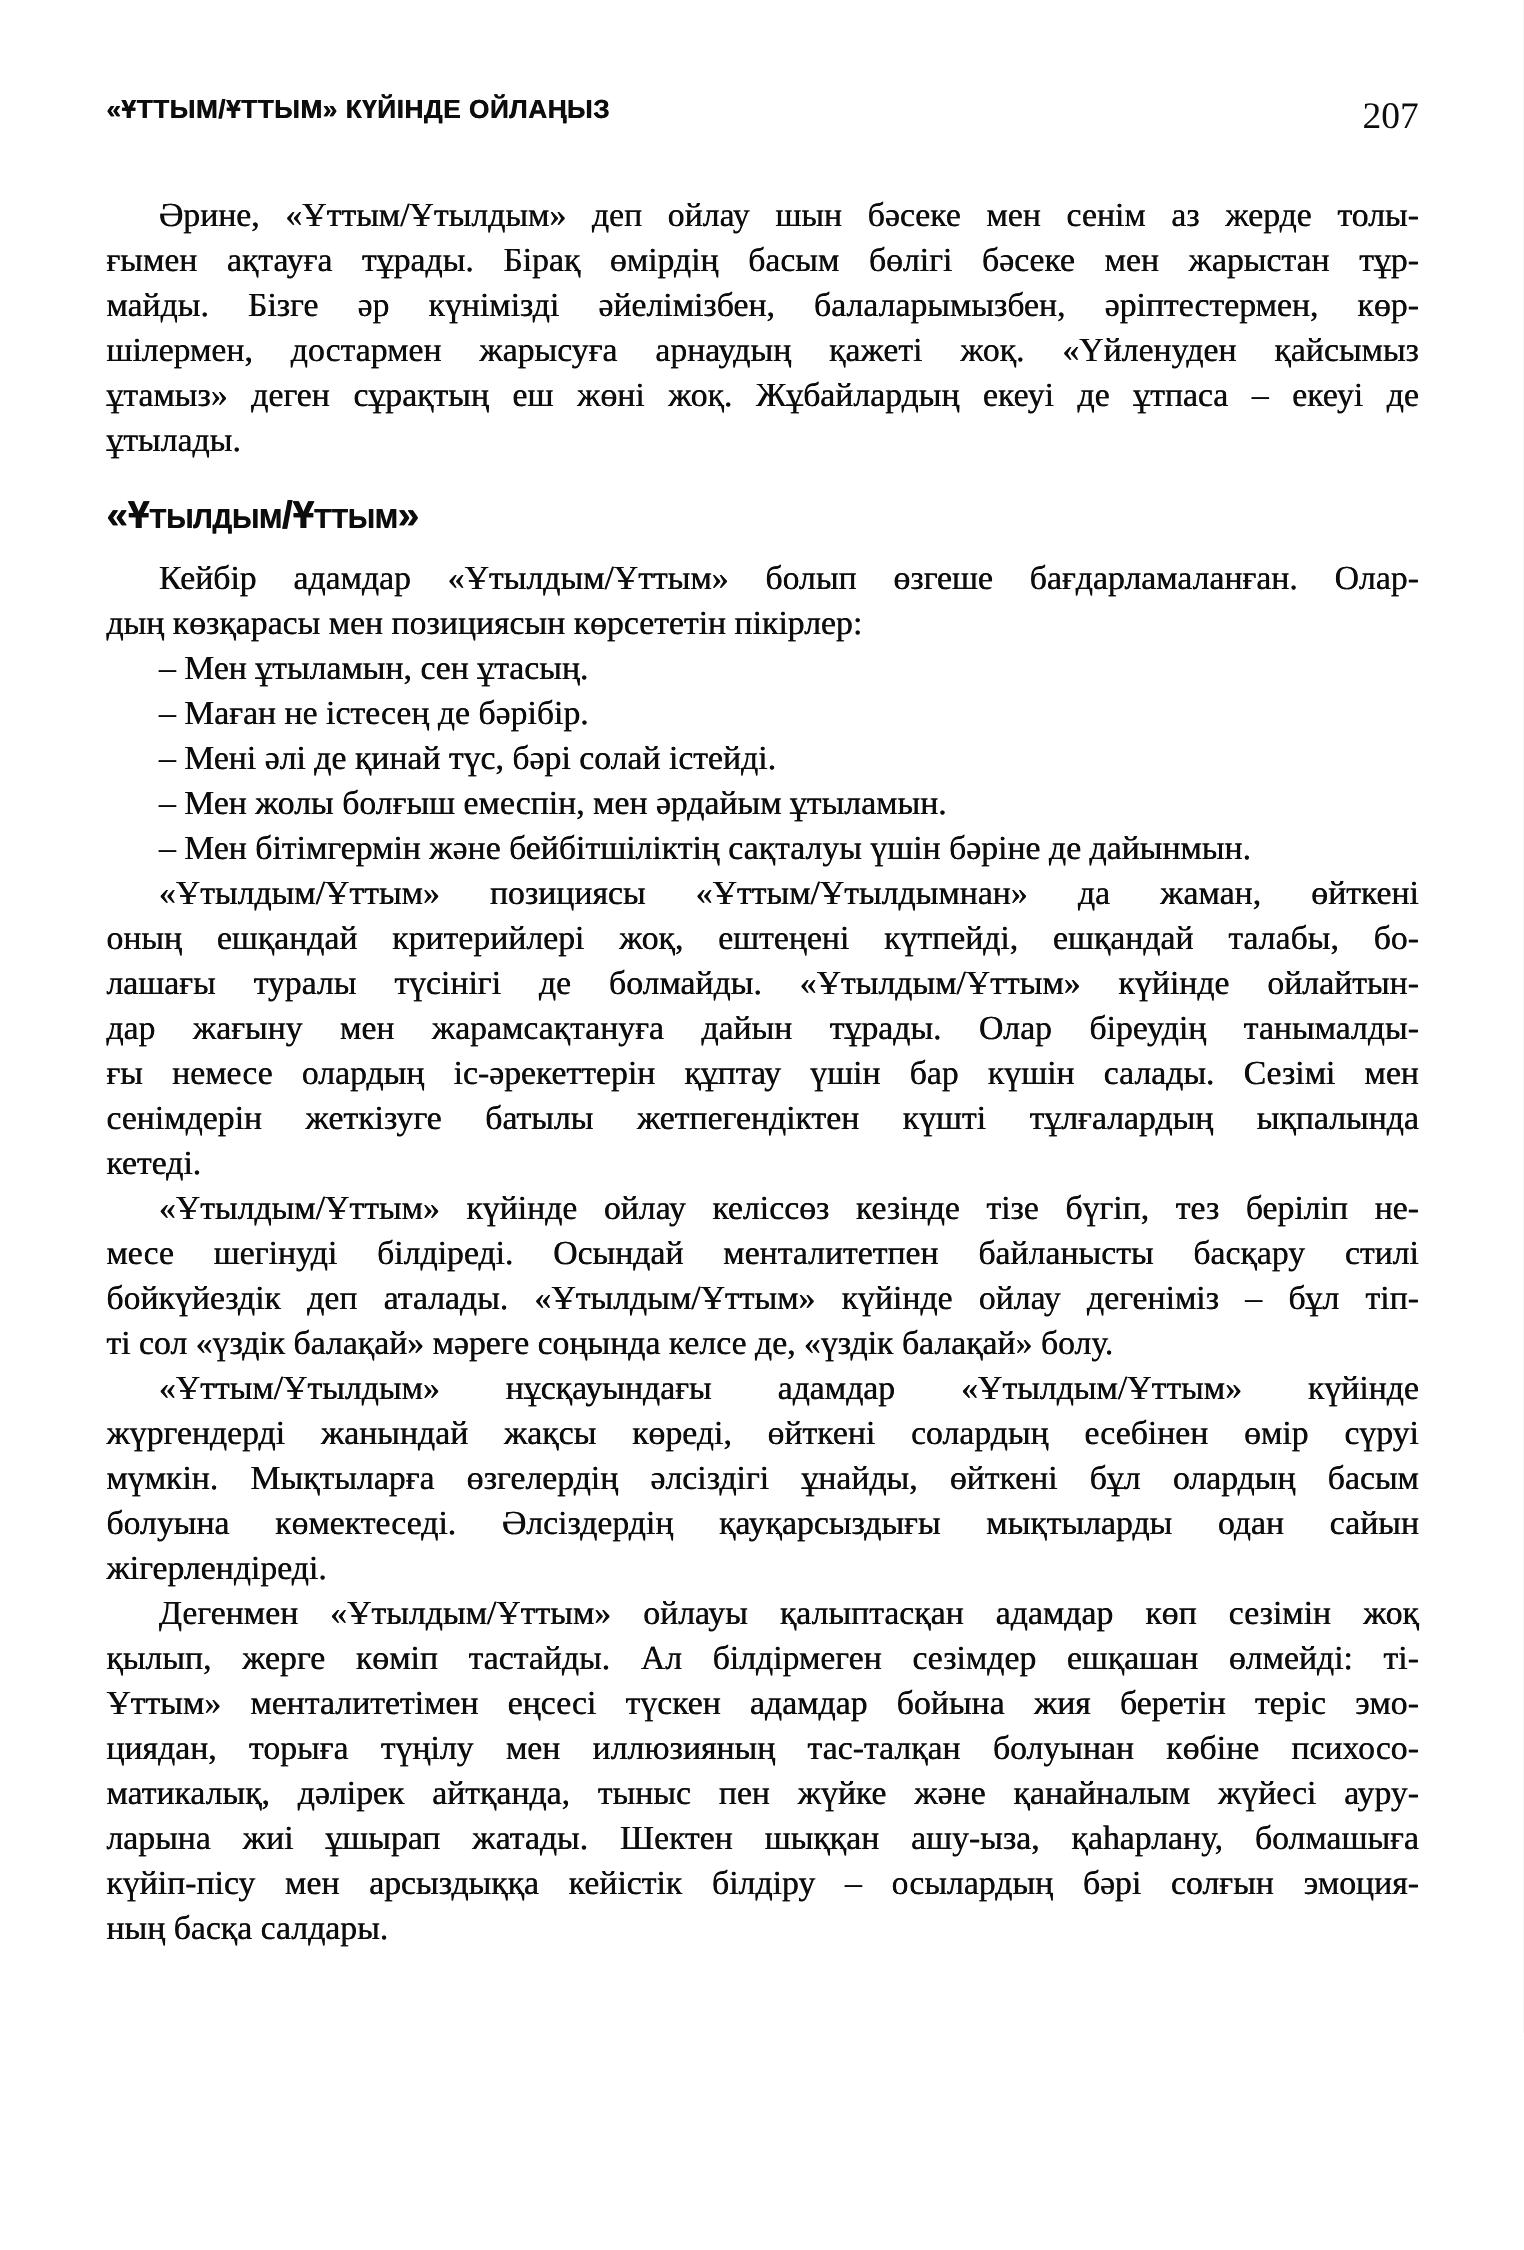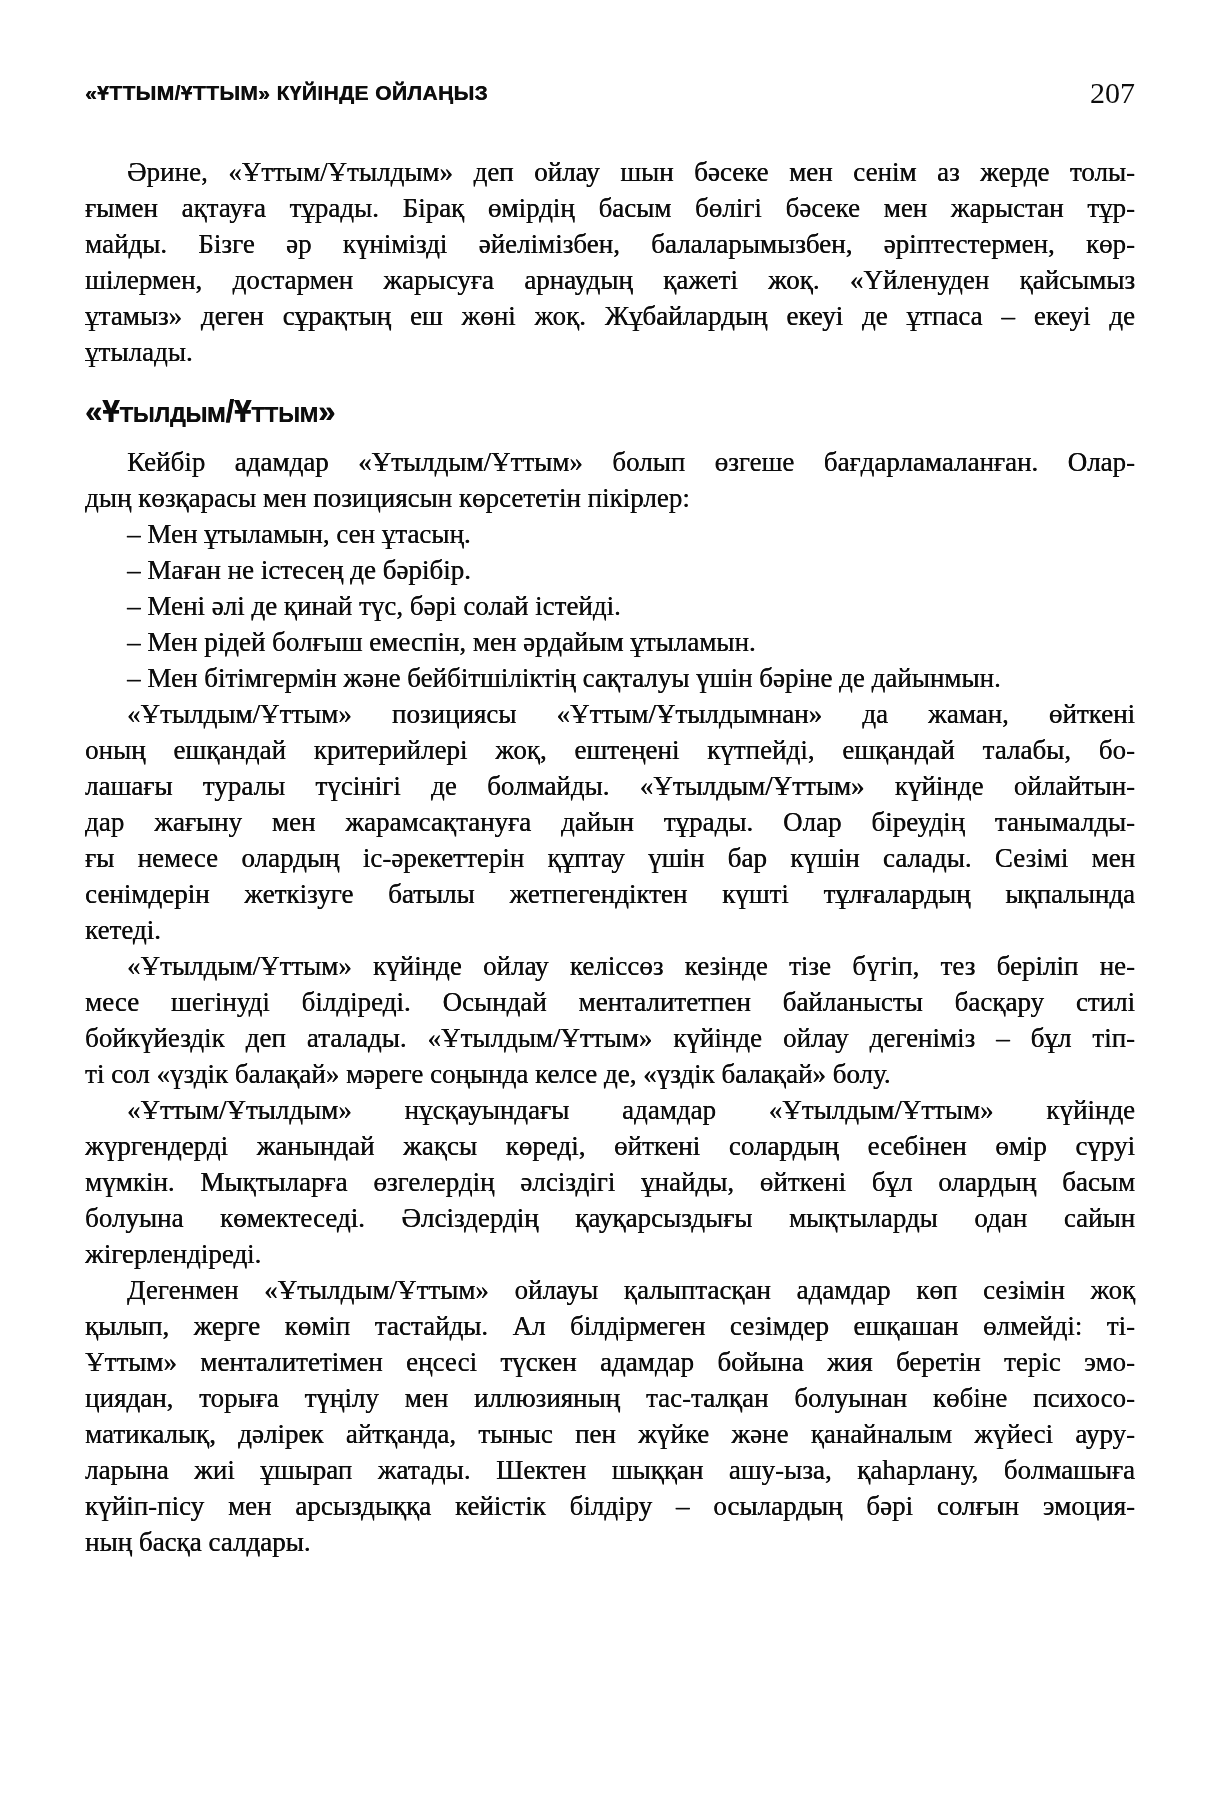--- a/index.html
+++ b/index.html
@@ -11,21 +11,21 @@
     background:#ffffff;
     color:#0d0d0d;
     box-sizing:border-box;
     padding:76px 84px 0 85px;
     font-family:"Liberation Serif", serif;
     overflow:hidden;
   }
   .running-header{
     display:flex;
     justify-content:space-between;
-    align-items:center;
+    align-items:flex-start;
   }
   .running-title{
     font-family:"Liberation Sans", sans-serif;
     font-weight:bold;
     font-size:21px;
     letter-spacing:0.4px;
     text-shadow:0.4px 0 currentColor;
   }
   .page-number{
     font-family:"Liberation Serif", serif;
@@ -81,21 +81,21 @@
       </div>
       <div class="section-heading">«Ұтылдым/Ұттым»</div>
       <div class="paragraph">
         <div class="line indent">Кейбір адамдар «Ұтылдым/Ұттым» болып өзгеше бағдарламаланған. Олар-</div>
         <div class="line last">дың көзқарасы мен позициясын көрсететін пікірлер:</div>
       </div>
       <div class="dash-list">
         <div class="line list-line">– Мен ұтыламын, сен ұтасың.</div>
         <div class="line list-line">– Маған не істесең де бәрібір.</div>
         <div class="line list-line">– Мені әлі де қинай түс, бәрі солай істейді.</div>
-        <div class="line list-line">– Мен рідей болғыш емеспін, мен әрдайым ұтыламын.</div>
+        <div class="line list-line">– Мен жолы болғыш емеспін, мен әрдайым ұтыламын.</div>
         <div class="line list-line">– Мен бітімгермін және бейбітшіліктің сақталуы үшін бәріне де дайынмын.</div>
       </div>
       <div class="paragraph">
         <div class="line indent">«Ұтылдым/Ұттым» позициясы «Ұттым/Ұтылдымнан» да жаман, өйткені</div>
         <div class="line">оның ешқандай критерийлері жоқ, ештеңені күтпейді, ешқандай талабы, бо-</div>
         <div class="line">лашағы туралы түсінігі де болмайды. «Ұтылдым/Ұттым» күйінде ойлайтын-</div>
         <div class="line">дар жағыну мен жарамсақтануға дайын тұрады. Олар біреудің танымалды-</div>
         <div class="line">ғы немесе олардың іс-әрекеттерін құптау үшін бар күшін салады. Сезімі мен</div>
         <div class="line">сенімдерін жеткізуге батылы жетпегендіктен күшті тұлғалардың ықпалында</div>
         <div class="line last">кетеді.</div>

